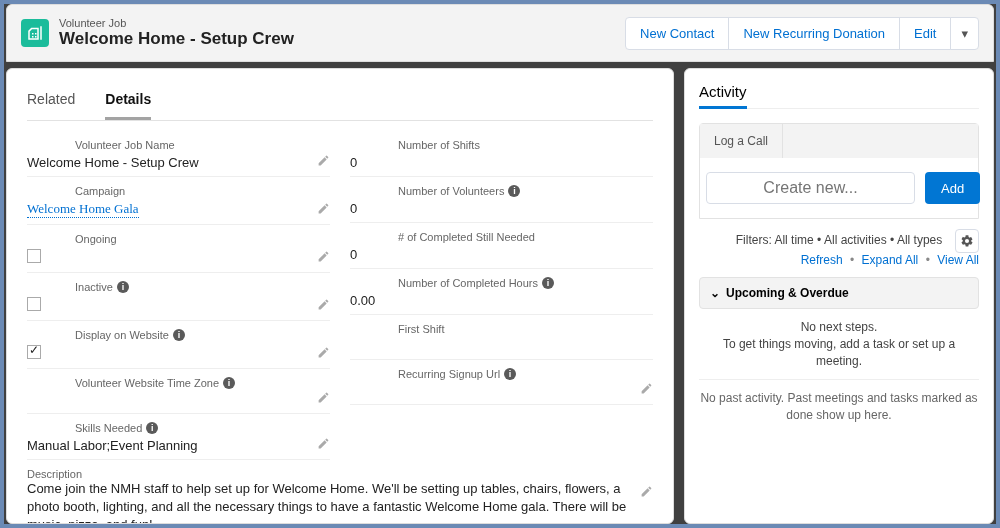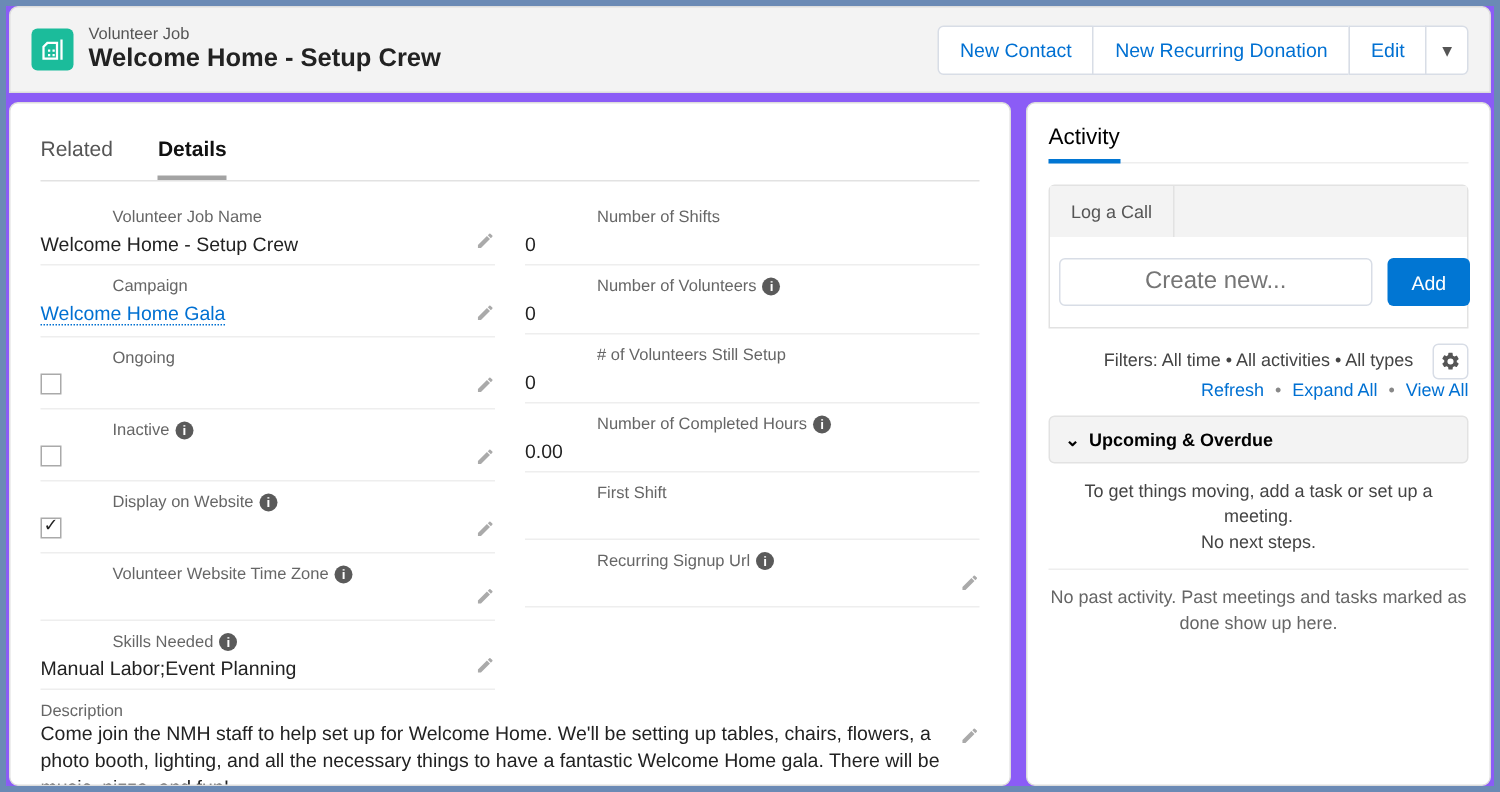--- a/index.html
+++ b/index.html
@@ -1,20 +1,20 @@
 <!DOCTYPE html>
 <html><head>
 <meta charset="utf-8">
 <style>
   * { box-sizing: border-box; margin: 0; padding: 0; }
   html, body { width: 1000px; height: 528px; overflow: hidden; font-family: -apple-system, BlinkMacSystemFont, "Segoe UI", Arial, sans-serif; }
   body { background: #6b8ab5; }
 
   .page { width: 1000px; height: 528px; background: #6b8ab5; padding: 4px; }
-  .page-inner { background: #8b5cf6; width: 100%; height: 100%; }
+  .page-inner { background: #404040; width: 100%; height: 100%; }
 
   .header-bar { background: #f3f3f3; border: 1px solid #ddd; border-radius: 6px 6px 0 0; margin: 0 2px 6px 2px; display: flex; align-items: center; padding: 8px 14px; height: 58px; }
   .header-icon { width: 28px; height: 28px; background: #1bbc9b; border-radius: 4px; display: flex; align-items: center; justify-content: center; margin-right: 10px; }
   .header-icon svg { fill: #fff; }
   .header-titles { flex: 1; }
   .rec-type { font-size: 11px; color: #555; }
   .rec-name { font-size: 17px; font-weight: 700; color: #222; }
   .header-actions { display: flex; gap: 0; }
   .header-actions button { background: #fff; border: 1px solid #d8dde6; color: #0070d2; font-size: 13px; padding: 8px 14px; cursor: pointer; margin-left: -1px; }
   .header-actions button:first-child { border-radius: 4px 0 0 4px; margin-left: 0; }
@@ -28,21 +28,21 @@
   .tabs { display: flex; gap: 30px; border-bottom: 1px solid #e2e2e2; margin-bottom: 14px; }
   .tab { font-size: 14px; color: #555; padding: 8px 0 10px 0; cursor: pointer; }
   .tab.active { font-weight: 700; color: #111; border-bottom: 3px solid #a3a3a3; }
 
   .fields { display: flex; gap: 20px; }
   .col { flex: 1; }
 
   .field { position: relative; border-bottom: 1px solid #eee; padding: 4px 0 6px 0; margin-bottom: 4px; min-height: 38px; }
   .field .label { font-size: 11px; color: #666; display: flex; align-items: center; gap: 4px; margin-left: 48px; }
   .field .value { font-size: 13px; color: #222; padding: 4px 0 0 0; min-height: 18px; }
-  .field .value.link { color: #0070d2; border-bottom: 1px dotted #0070d2; display: inline-block; }
+  .field .value.link { color: #0070d2; border-bottom: 1px dotted #0070d2; display: inline-block; font-family: Liberation Serif, serif; }
   .field .pencil { position: absolute; right: 0; bottom: 6px; color: #aaa; font-size: 13px; }
   .info-dot { width: 12px; height: 12px; border-radius: 50%; background: #5a5a5a; color: #fff; font-size: 9px; display: inline-flex; align-items: center; justify-content: center; font-weight: bold; }
   .chk { width: 14px; height: 14px; border: 1px solid #aaa; display: inline-block; position: relative; background:#fff;}
   .chk.checked:after { content: "✓"; position: absolute; top: -3px; left: 1px; font-size: 12px; }
 
   .desc-block .label { font-size: 11px; color: #666; margin-top: 4px; }
   .desc-block .value { font-size: 13px; color: #222; line-height: 1.4; padding-right: 20px; position: relative; }
   .desc-block .pencil { position: absolute; right: 0; top: 0; color: #aaa; }
 
   .side-card { width: 310px; background: #fff; border: 1px solid #ddd; border-radius: 6px; padding: 14px 14px; overflow: hidden; }
@@ -178,21 +178,21 @@
               </div>
               <div class="field">
                 <div class="label">
                   <span>Number of Volunteers</span>
                   <span class="info-dot">i</span>
                 </div>
                 <div class="value">0</div>
               </div>
               <div class="field">
                 <div class="label">
-                  <span># of Volunteers Still Setup</span>
+                  <span># of Completed Still Needed</span>
                 </div>
                 <div class="value">0</div>
               </div>
               <div class="field">
                 <div class="label">
                   <span>Number of Completed Hours</span>
                   <span class="info-dot">i</span>
                 </div>
                 <div class="value">0.00</div>
               </div>
@@ -256,22 +256,22 @@
           <span class="sep">•</span>
           <a>View All</a>
         </div>
 
         <div class="section-head">
           <span class="chev">⌄</span>
           <span>Upcoming &amp; Overdue</span>
         </div>
 
         <div class="empty">
+          <div>No next steps.</div>
           <div>To get things moving, add a task or set up a meeting.</div>
-          <div>No next steps.</div>
         </div>
 
         <div class="divider"></div>
 
         <div class="empty muted">No past activity. Past meetings and tasks marked as done show up here.</div>
       </div>
 
     </div>
   </div>
 </div>

